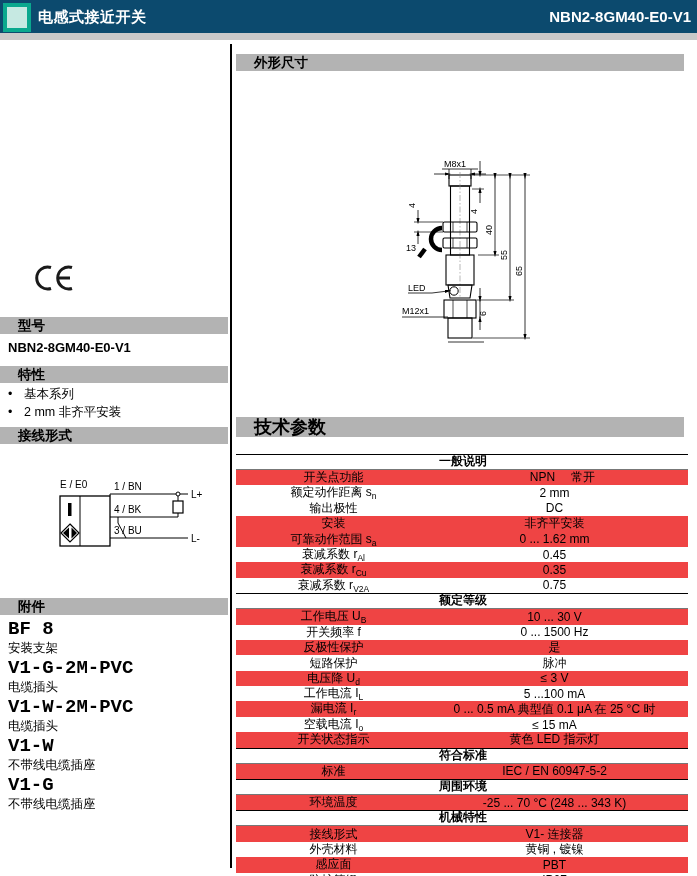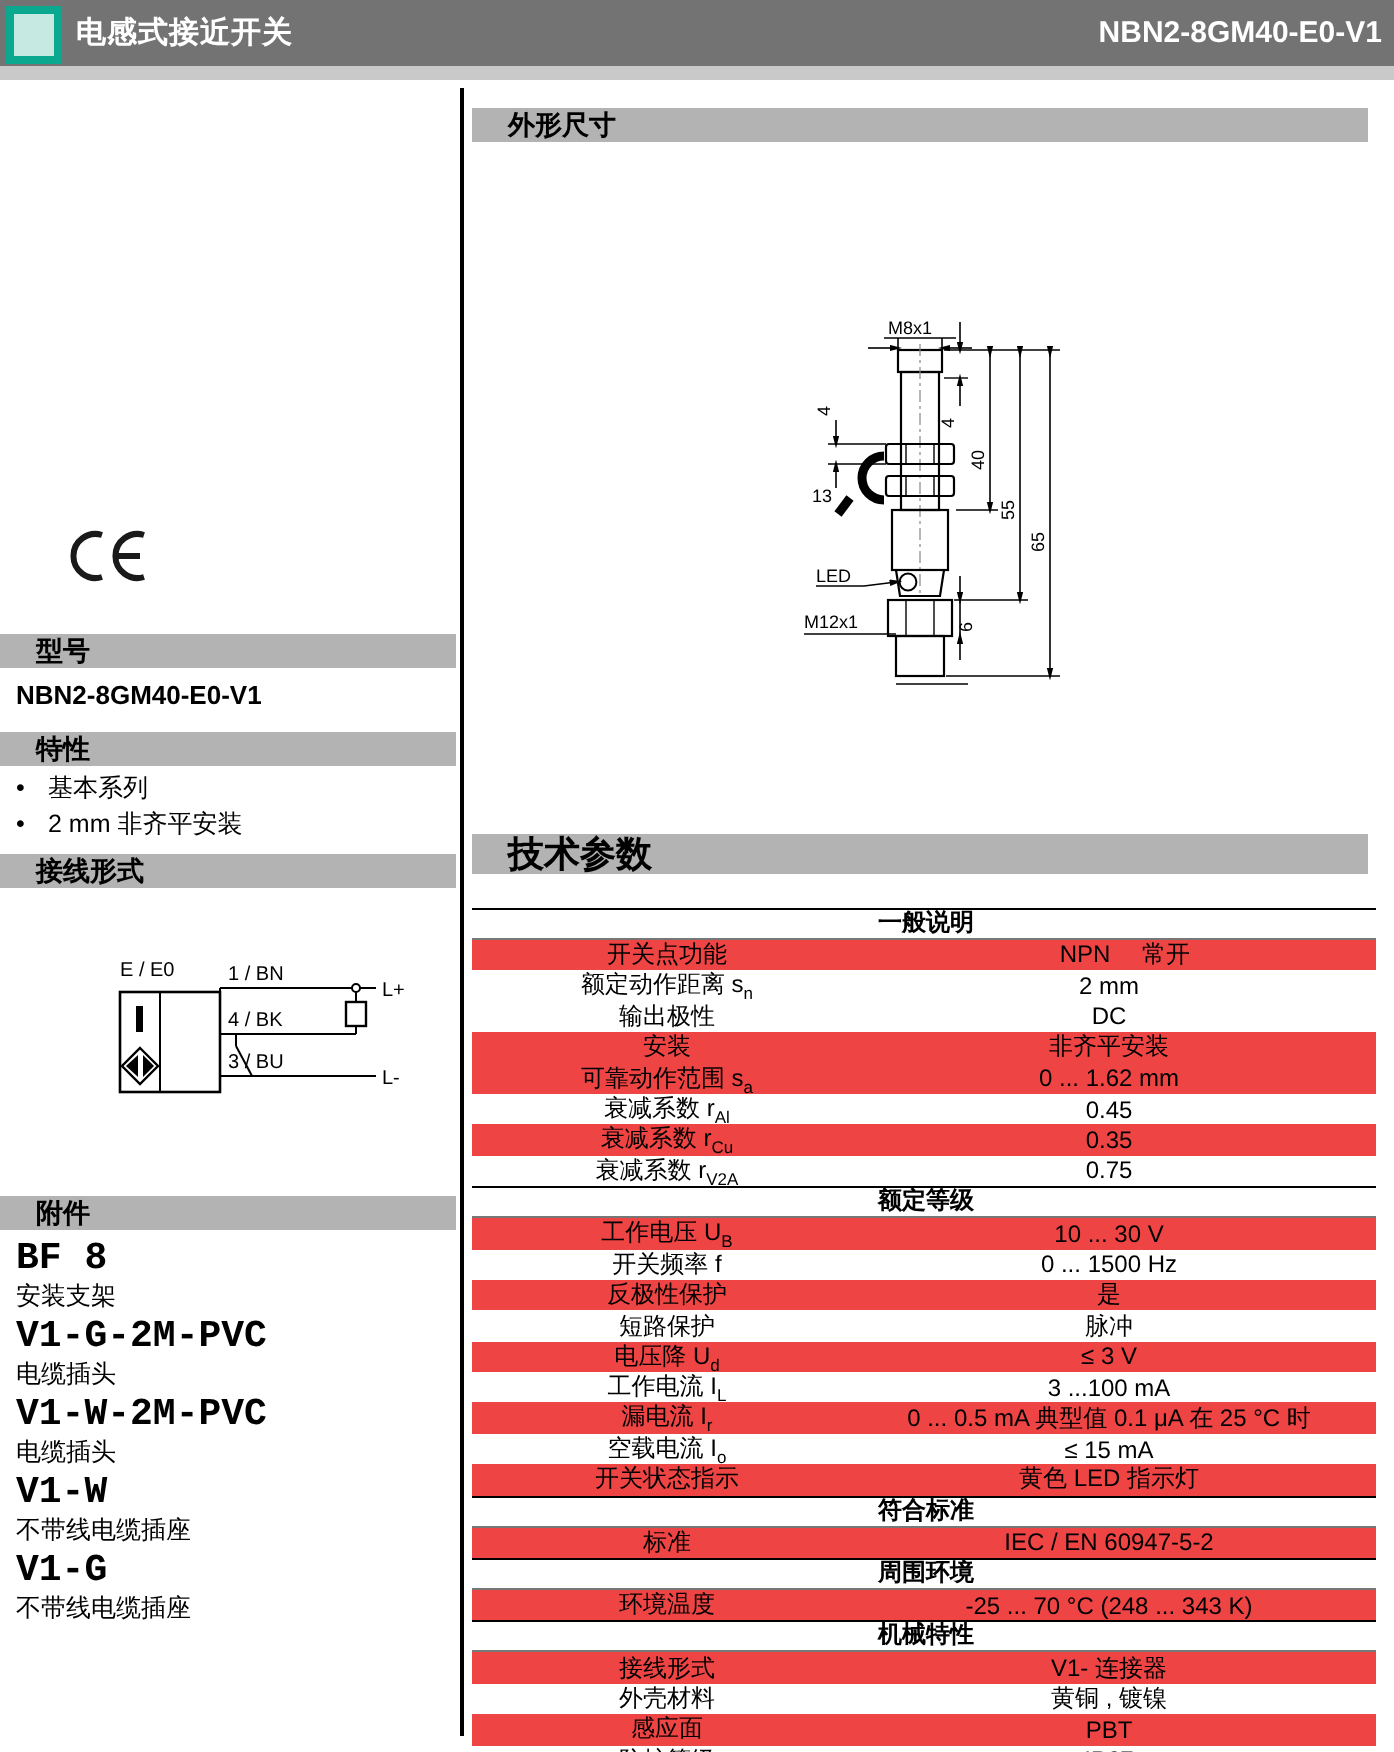--- a/index.html
+++ b/index.html
@@ -1,20 +1,20 @@
 <!DOCTYPE html>
 <html><head>
 <meta charset="utf-8">
 <style>
   html,body{margin:0;padding:0;background:#fff;}
   .page{position:relative;width:697px;height:876px;background:#fff;overflow:hidden;
         font-family:"Liberation Sans","DejaVu Sans",sans-serif;color:#000;}
 
   
-  .topbar{position:absolute;left:0;top:0;width:697px;height:33px;background:#737373;}
+  .topbar{position:absolute;left:0;top:0;width:697px;height:33px;background:#0c4a6e;}
   .subbar{position:absolute;left:0;top:33px;width:697px;height:7px;background:#c9c9c9;}
   .brandicon{position:absolute;left:3px;top:3px;width:20px;height:21px;
              background:#c6e9e2;border:4px solid #0aa88e;}
   .topbar .title{position:absolute;left:38px;top:0;height:33px;line-height:33px;
                  color:#fff;font-weight:bold;font-size:15px;letter-spacing:.5px;}
   .topbar .model{position:absolute;right:6px;top:0;height:33px;line-height:33px;
                  color:#fff;font-weight:bold;font-size:15px;}
 
   .divider{position:absolute;left:230px;top:44px;width:2px;height:824px;background:#000;}
 
@@ -281,21 +281,21 @@
       <div class="trow">
         <div class="tlabel">短路保护</div>
         <div class="tvalue"><span class="v1">脉冲</span></div>
       </div>
       <div class="trow shade">
         <div class="tlabel">电压降 U<sub>d</sub></div>
         <div class="tvalue"><span class="v1">≤ 3 V</span></div>
       </div>
       <div class="trow">
         <div class="tlabel">工作电流 I<sub>L</sub></div>
-        <div class="tvalue"><span class="v1">3 ...100 mA</span></div>
+        <div class="tvalue"><span class="v1">5 ...100 mA</span></div>
       </div>
       <div class="trow shade">
         <div class="tlabel">漏电流 I<sub>r</sub></div>
         <div class="tvalue"><span class="v1">0 ... 0.5 mA 典型值 0.1 μA 在 25 °C 时</span></div>
       </div>
       <div class="trow">
         <div class="tlabel">空载电流 I<sub>o</sub></div>
         <div class="tvalue"><span class="v1">≤ 15 mA</span></div>
       </div>
       <div class="trow shade">

